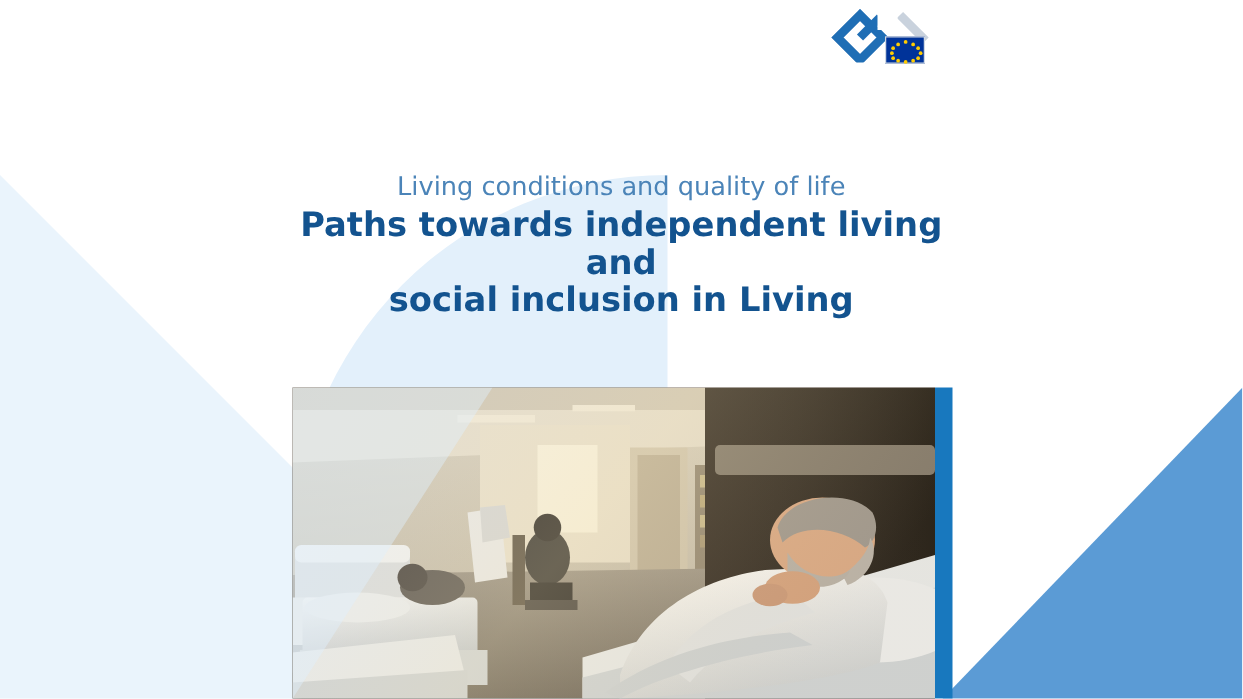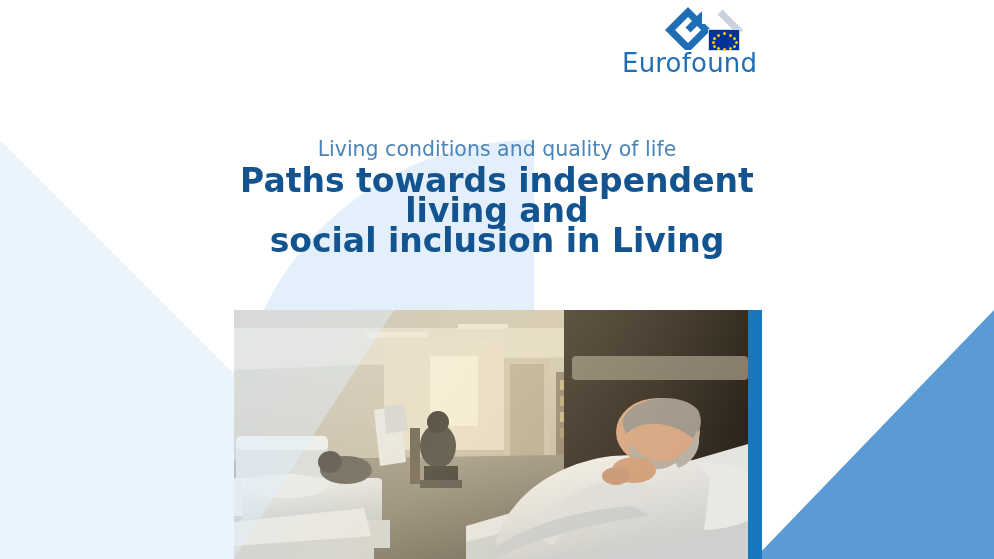--- a/index.html
+++ b/index.html
@@ -126,21 +126,21 @@
   .subtitle {
     font-size: 20.5px;
     color: #4b84b8;
     font-family: "DejaVu Sans", sans-serif;
     font-weight: 400;
     line-height: 26px;
     margin: 0 0 4px 0;
     text-align: center;
   }
   .main-title {
-    font-size: 33px;
+    font-size: 27px;
     color: #13538f;
     font-weight: bold;
     font-family: "DejaVu Sans", sans-serif;
     line-height: 30px;
     margin: 0;
   }
   .main-title .line2 {
     display: block;
   }
 
@@ -204,21 +204,20 @@
       <span class="star" style="left:25.5px;top:11px;"></span>
       <span class="star" style="left:24px;top:14.5px;"></span>
       <span class="star" style="left:20px;top:17px;"></span>
       <span class="star" style="left:14px;top:18px;"></span>
       <span class="star" style="left:8px;top:17px;"></span>
       <span class="star" style="left:4px;top:14.5px;"></span>
       <span class="star" style="left:2.5px;top:11px;"></span>
       <span class="star" style="left:4px;top:7px;"></span>
       <span class="star" style="left:8px;top:3.5px;"></span>
     </div>
-    <div class="logo-word">Eurofound</div>
   </div>
 
   <div class="title-block">
     <p class="subtitle">Living conditions and quality of life</p>
     <h1 class="main-title">
       <span>Paths towards independent living and</span>
       <span class="line2">social inclusion in Living</span>
     </h1>
   </div>
 

